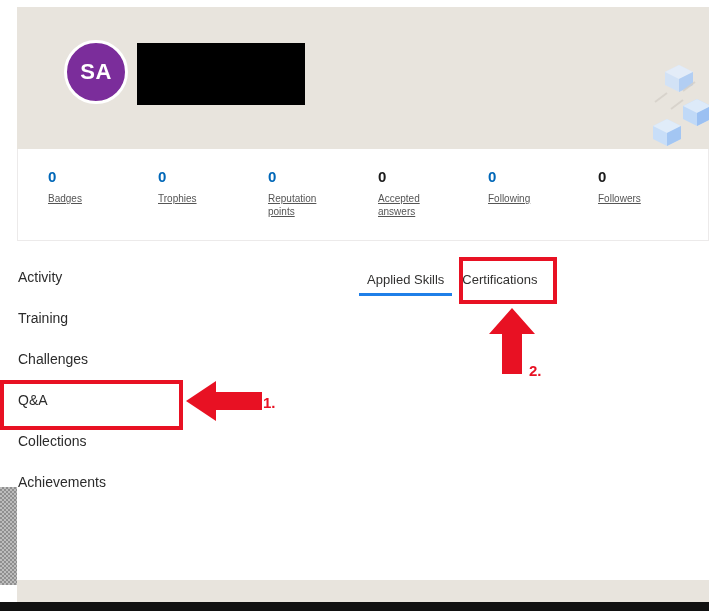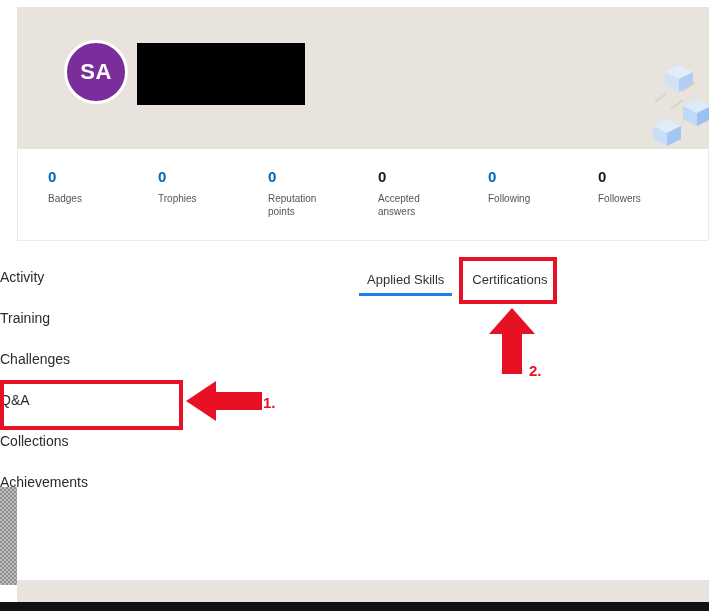--- a/index.html
+++ b/index.html
@@ -33,32 +33,32 @@
 
   
   .stats-card {
     position:absolute; left:17px; top:149px; width:692px; height:92px;
     background:#ffffff; border:1px solid #eceaea; border-top:none;
     display:flex; padding-left:30px; padding-top:18px;
   }
   .stat { width:112px; }
   .stat-num { font-size:15px; font-weight:bold; line-height:20px; color:#0067b8; }
   .stat-num.dark { color:#1b1b1b; }
-  .stat-label { font-size:10px; color:#555555; line-height:13px; margin-top:5px; max-width:70px; }
+  .stat-label { font-size:10px; color:#555555; line-height:13px; margin-top:5px; max-width:70px;text-decoration:underline; }
 
   
   .sidebar { position:absolute; left:0px; top:256px; width:345px; }
   .nav-item {
     height:41px; display:flex; align-items:center;
-    font-size:14px; color:#2b2b2b;
+    padding-left:18px; font-size:14px; color:#2b2b2b;
   }
   .nav-item.selected { background:#f2f2f2; font-weight:bold; color:#171717; }
 
   
-  .tabs { position:absolute; left:359px; top:268px; display:flex; gap:12px;justify-content:flex-end; }
+  .tabs { position:absolute; left:359px; top:268px; display:flex; gap:2px;justify-content:flex-end; }
   .tab {
     font-size:13px; color:#323130; padding:4px 8px 9px 8px; position:relative;
   }
   .tab.active::after {
     content:""; position:absolute; left:0; right:0; bottom:0;
     height:3px; background:#1f7fe8;
   }
 
   
   .anno-box { position:absolute; border:4px solid #e81123; }

